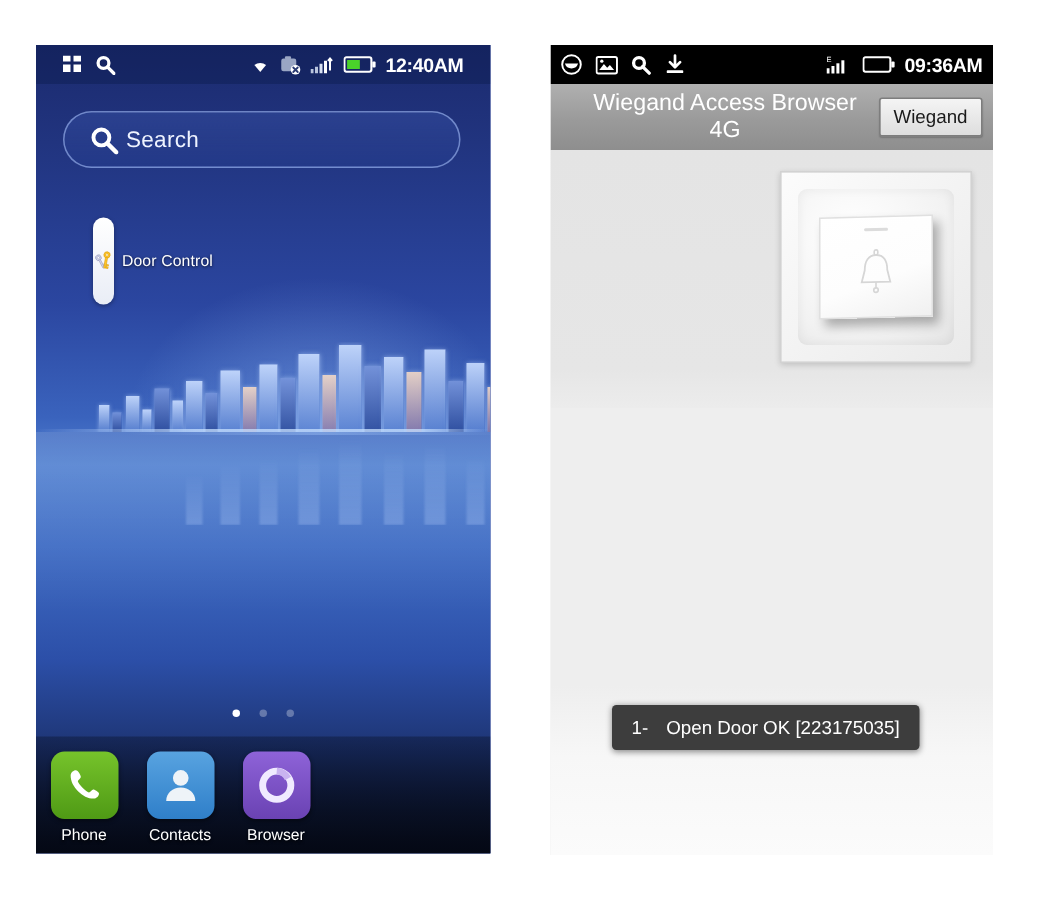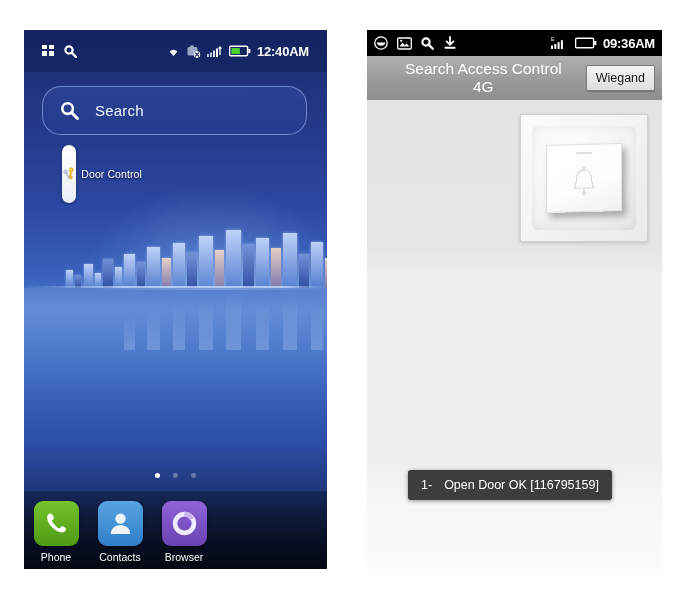--- a/index.html
+++ b/index.html
@@ -64,38 +64,38 @@
     position:absolute; left:0; right:0; top:256px; height:2px;
     background: linear-gradient(to right, rgba(180,210,255,0), rgba(200,225,255,.75) 35%, rgba(200,225,255,.75) 85%, rgba(180,210,255,0));
   }
   .water-shine {
     position:absolute; left:0; right:0; top:258px; height:120px;
     background: linear-gradient(to bottom, rgba(255,255,255,.13), rgba(255,255,255,0));
   }
 
   
   .statusbar-l {
-    position:absolute; left:0; right:0; top:0; height:42px;
+    position:absolute; left:0; right:0; top:0; height:26px;
     display:flex; align-items:center; padding:0 18px;
     color:#fff; font-size:11px;
     background: rgba(10,22,70,.35);
   }
   .sb-left { display:flex; align-items:center; gap:9px; }
   .sb-right { margin-left:auto; display:flex; align-items:center; gap:6px; }
   .clock-l { font-size:13px; font-weight:700; letter-spacing:-.2px; color:#fff; }
 
   .icon { display:inline-block; line-height:0; }
 
   
   .searchbar {
-    position:absolute; left:18px; top:56px; width:265px; height:49px;
+    position:absolute; left:18px; top:44px; width:265px; height:38px;
     border:1px solid rgba(175,200,255,.55);
     border-radius:19px;
     background: linear-gradient(to bottom, rgba(70,100,190,.30), rgba(40,70,160,.16));
-    display:flex; align-items:center; padding-left:17px; gap:16px;
+    display:flex; align-items:center; padding-left:17px; gap:5px;
   }
   .search-text { color:#eef3ff; font-size:15px; letter-spacing:.2px; }
 
   
   .app-wrap {
     position:absolute; left:38px; top:115px; width:80px;
     display:flex; align-items:center; gap:5px;
   }
   .app-tile {
     width:58px; height:58px; border-radius:13px;
@@ -413,25 +413,25 @@
             </svg>
           </div>
         </div>
       </div>
     </div>
 
     <div class="content-bottom"></div>
 
     <div class="toast">
       <span class="toast-idx">1-</span>
-      <span>Open Door OK [116795159]</span>
+      <span>Open Door OK [223175035]</span>
     </div>
 
     <div class="titlebar">
-      <div class="title-text">Search Access Control
+      <div class="title-text">Wiegand Access Browser
 4G</div>
       <div class="setting-btn">Wiegand</div>
     </div>
 
     <div class="statusbar-r">
       <div class="sb-left">
         <span class="icon">
           <svg width="14" height="14" viewBox="0 0 14 14">
             <circle cx="7" cy="7" r="6.2" fill="none" stroke="#fff" stroke-width="1.3"></circle>
             <path d="M2.6 6.4 A4.6 4.6 0 0 0 11.4 6.4 Z" fill="#ffffff"></path>

